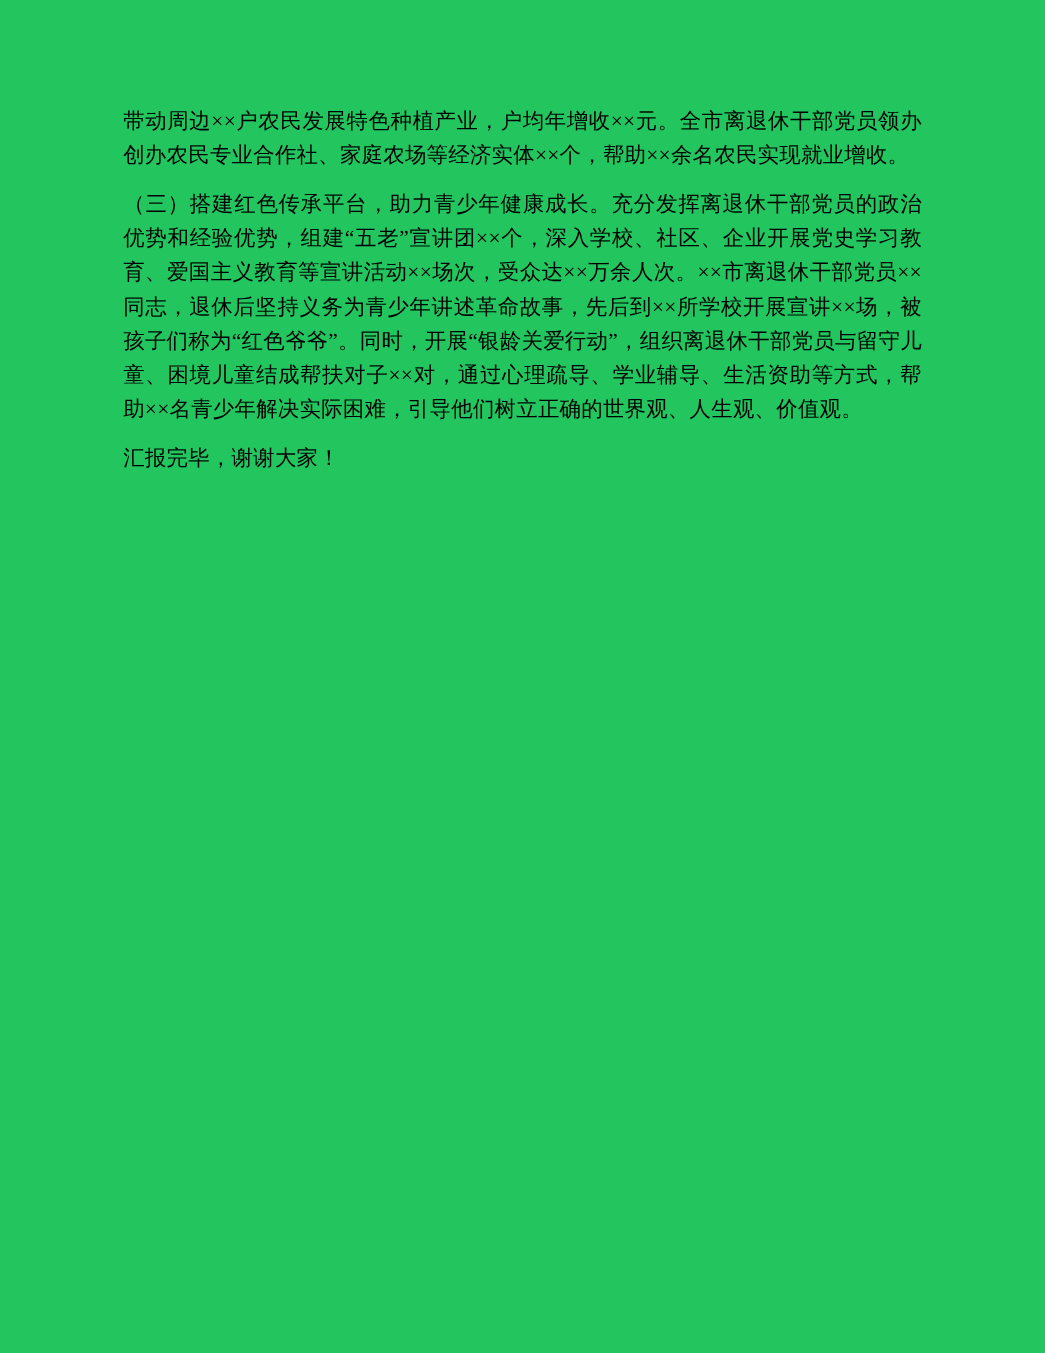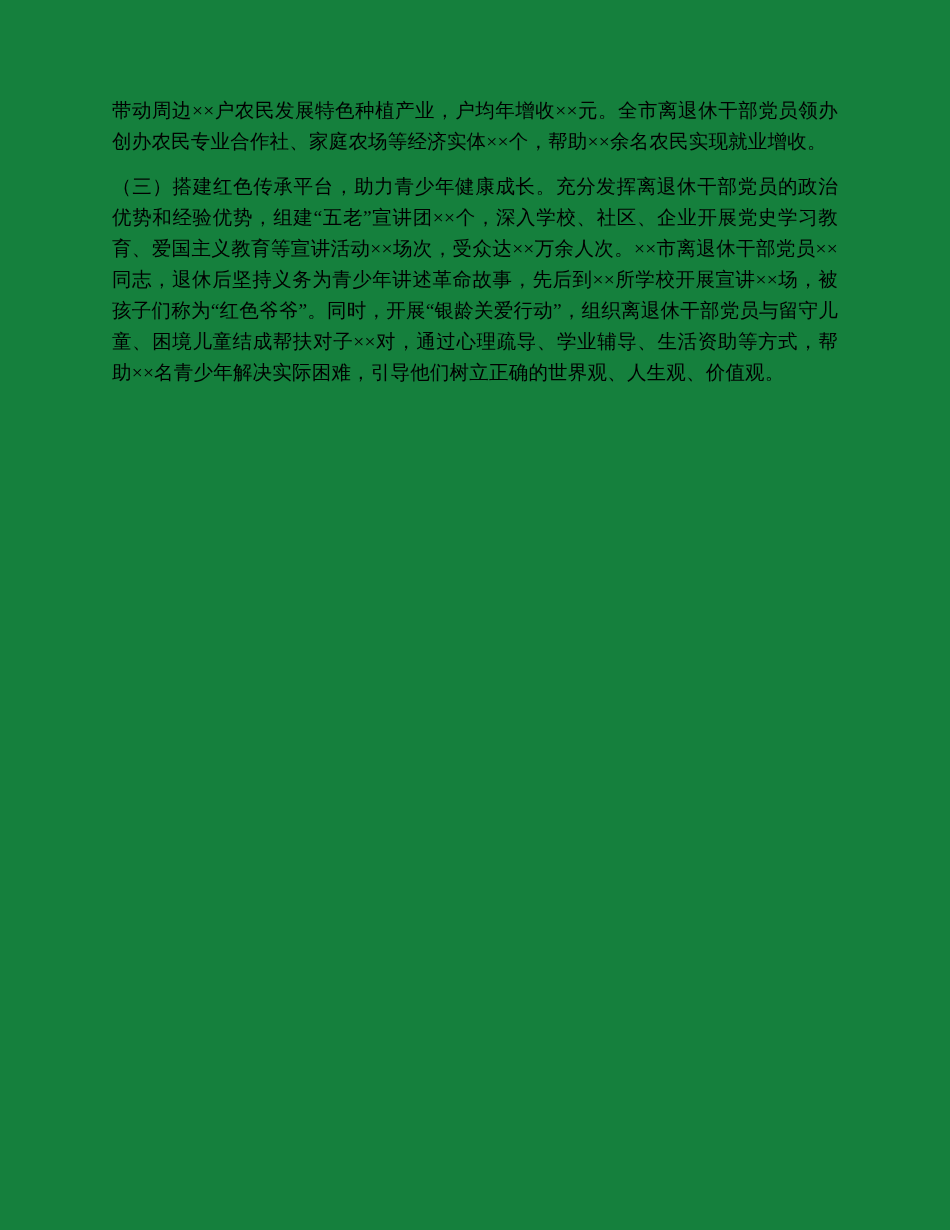--- a/index.html
+++ b/index.html
@@ -3,21 +3,21 @@
 <meta charset="utf-8">
 <style>
   html, body {
     margin: 0;
     padding: 0;
     background: #ffffff;
   }
   .page {
     width: 950px;
     height: 1230px;
-    background: #15803d;
+    background: #22c55e;
     position: relative;
     box-sizing: border-box;
     padding: 95px 112px 0 112px;
     font-family: "Liberation Serif", "DejaVu Serif", serif;
     color: #000000;
   }
   .doc-body {
     width: 726px;
   }
   .para {
@@ -33,14 +33,15 @@
     margin-bottom: 0;
   }
 </style>
 </head>
 <body>
 
 <div class="page">
   <div class="doc-body">
     <p class="para">带动周边××户农民发展特色种植产业，户均年增收××元。全市离退休干部党员领办创办农民专业合作社、家庭农场等经济实体××个，帮助××余名农民实现就业增收。</p>
     <p class="para">（三）搭建红色传承平台，助力青少年健康成长。充分发挥离退休干部党员的政治优势和经验优势，组建“五老”宣讲团××个，深入学校、社区、企业开展党史学习教育、爱国主义教育等宣讲活动××场次，受众达××万余人次。××市离退休干部党员××同志，退休后坚持义务为青少年讲述革命故事，先后到××所学校开展宣讲××场，被孩子们称为“红色爷爷”。同时，开展“银龄关爱行动”，组织离退休干部党员与留守儿童、困境儿童结成帮扶对子××对，通过心理疏导、学业辅导、生活资助等方式，帮助××名青少年解决实际困难，引导他们树立正确的世界观、人生观、价值观。</p>
+    <p class="para last">汇报完毕，谢谢大家！</p>
   </div>
 </div>
 
 </body></html>

